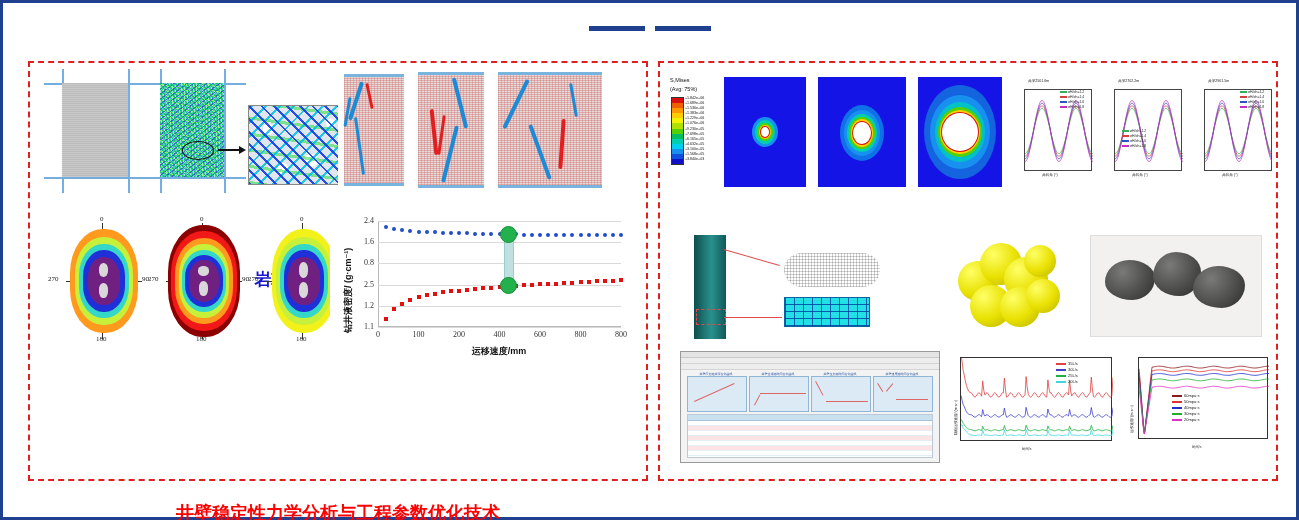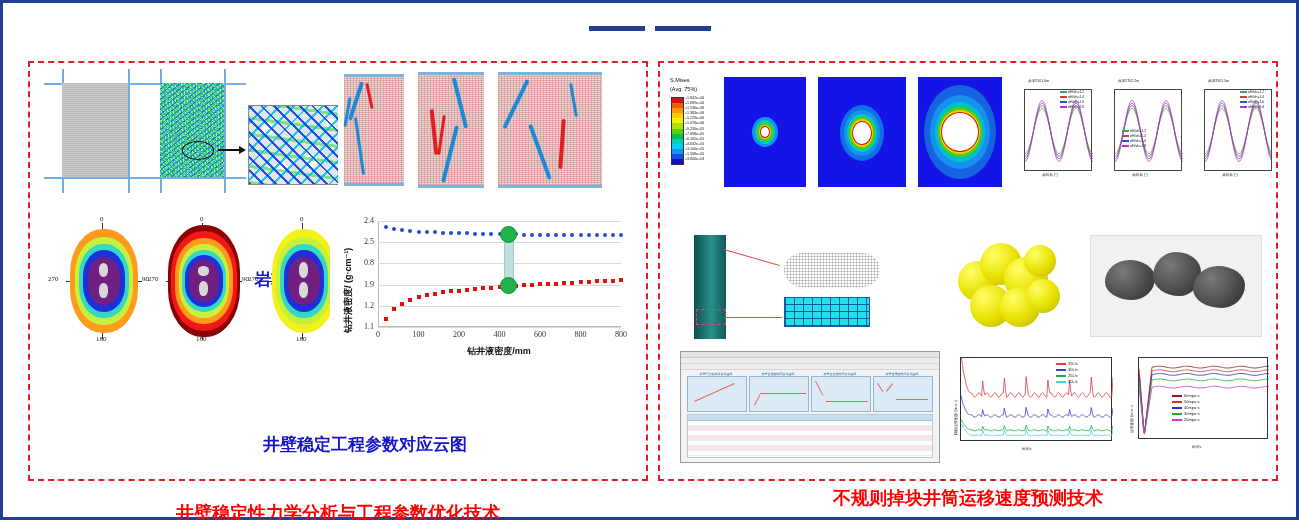--- a/index.html
+++ b/index.html
@@ -269,31 +269,31 @@
         <div class="lbl" style="left:42px;top:-4px;">0</div>
 
         <div class="lbl" style="left:38px;top:116px;">180</div>
         <div class="lbl" style="left:-10px;top:56px;">270</div>
       </div>
     </div>
 
     <div class="chart" id="mud-chart" style="left:300px;top:148px;width:310px;height:155px;">
       <div class="ylab" style="left:12px;top:122px;">钻井液密度/ (g·cm⁻¹)</div>
       <div class="plot" id="mud-plot" style="left:48px;top:10px;width:242px;height:105px;"></div>
-      <div class="xlab" style="left:48px;top:134px;width:242px;">钻井液密度/mm</div>
+      <div class="xlab" style="left:48px;top:134px;width:242px;">运移速度/mm</div>
     <div class="gl" style="left: 48px; width: 243px; top: 116px;"></div>
         <div class="ytick" style="left: 24px; width: 20px; top: 111px;">1.1</div>
         <div class="gl" style="left: 48px; width: 243px; top: 94.8px;"></div>
         <div class="ytick" style="left: 24px; width: 20px; top: 89.8px;">1.2</div>
         <div class="gl" style="left: 48px; width: 243px; top: 73.6px;"></div>
-        <div class="ytick" style="left: 24px; width: 20px; top: 68.6px;">1.9</div>
+        <div class="ytick" style="left: 24px; width: 20px; top: 68.6px;">2.5</div>
         <div class="gl" style="left: 48px; width: 243px; top: 52.4px;"></div>
         <div class="ytick" style="left: 24px; width: 20px; top: 47.4px;">0.8</div>
         <div class="gl" style="left: 48px; width: 243px; top: 31.2px;"></div>
-        <div class="ytick" style="left: 24px; width: 20px; top: 26.2px;">2.5</div>
+        <div class="ytick" style="left: 24px; width: 20px; top: 26.2px;">1.6</div>
         <div class="gl" style="left: 48px; width: 243px; top: 10px;"></div>
         <div class="ytick" style="left: 24px; width: 20px; top: 5px;">2.4</div>
         <div class="xtick" style="left: 36px; width: 24px; top: 119px;">0</div>
         <div class="xtick" style="left: 76.5px; width: 24px; top: 119px;">100</div>
         <div class="xtick" style="left: 117px; width: 24px; top: 119px;">200</div>
         <div class="xtick" style="left: 157.5px; width: 24px; top: 119px;">400</div>
         <div class="xtick" style="left: 198px; width: 24px; top: 119px;">600</div>
         <div class="xtick" style="left: 238.5px; width: 24px; top: 119px;">800</div>
         <div class="xtick" style="left: 279px; width: 24px; top: 119px;">800</div>
         <div class="pt blue" style="left: 54.1px; top: 13.936px;"></div>
@@ -354,21 +354,20 @@
         <div class="pt red" style="left: 256.6px; top: 68.844px;"></div>
         <div class="pt red" style="left: 264.7px; top: 68.42px;"></div>
         <div class="pt red" style="left: 272.8px; top: 67.996px;"></div>
         <div class="pt red" style="left: 280.9px; top: 67.572px;"></div>
         <div class="pt red" style="left: 289px; top: 67.36px;"></div>
         <div class="dblarrow" style="left: 173.6px; top: 22.72px; height: 50.88px;"></div>
         <div class="greendot" style="left: 169.6px; top: 14.72px;"></div>
         <div class="greendot" style="left: 169.6px; top: 65.6px;"></div>
       </div>
 
-    <div class="sub-caption" style="left:25px;top:370px;width:620px;">井壁稳定工程参数对应云图</div>
   </div>
 
   <div class="panel-caption" id="cap-left">井壁稳定性力学分析与工程参数优化技术</div>
 
   <div class="panel" id="panel-right">
 
     <div class="fea-legend" style="left:8px;top:14px;width:60px;height:110px;">
       <div class="ttl" style="left:2px;top:0px;">S,Mises</div>
       <div class="ttl" style="left:2px;top:9px;">(Avg: 75%)</div>
       <div class="bar" id="fea-bar" style="left:3px;top:20px;">
@@ -585,14 +584,13 @@
           <div><span class="sw" style="background:#E03030"></span>50mpa·s</div>
           <div><span class="sw" style="background:#2030D0"></span>40mpa·s</div>
           <div><span class="sw" style="background:#20B030"></span>30mpa·s</div>
           <div><span class="sw" style="background:#E030C8"></span>20mpa·s</div>
         </div>
       <div class="ax-t" style="left:68px;top:96px;">时间/s</div>
     </div>
 
   </div>
 
-  <div class="panel-caption" id="cap-right">不规则掉块井筒运移速度预测技术</div>
 </div>
 
 </body></html>

